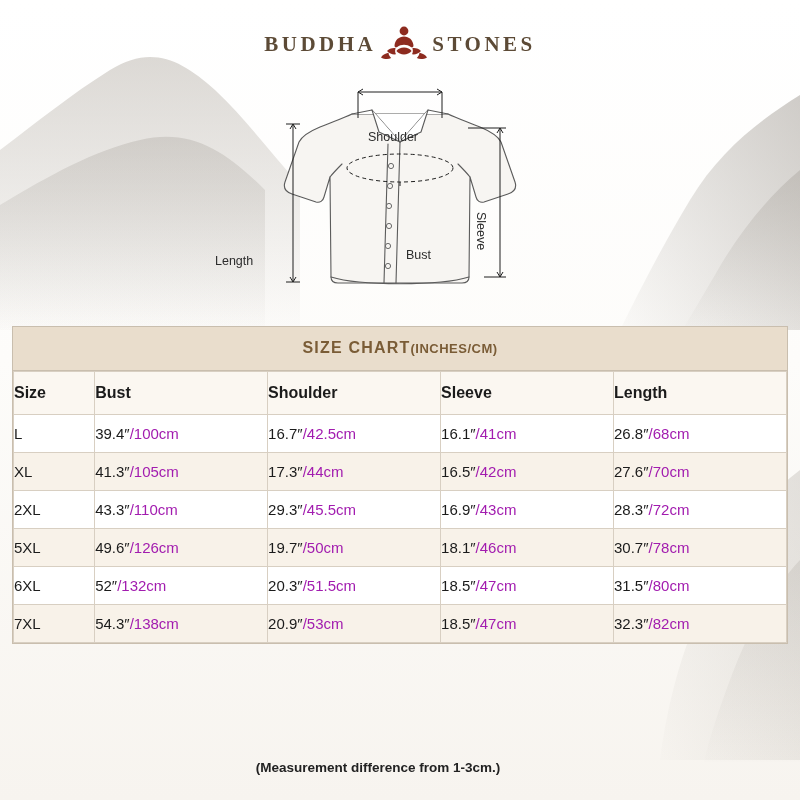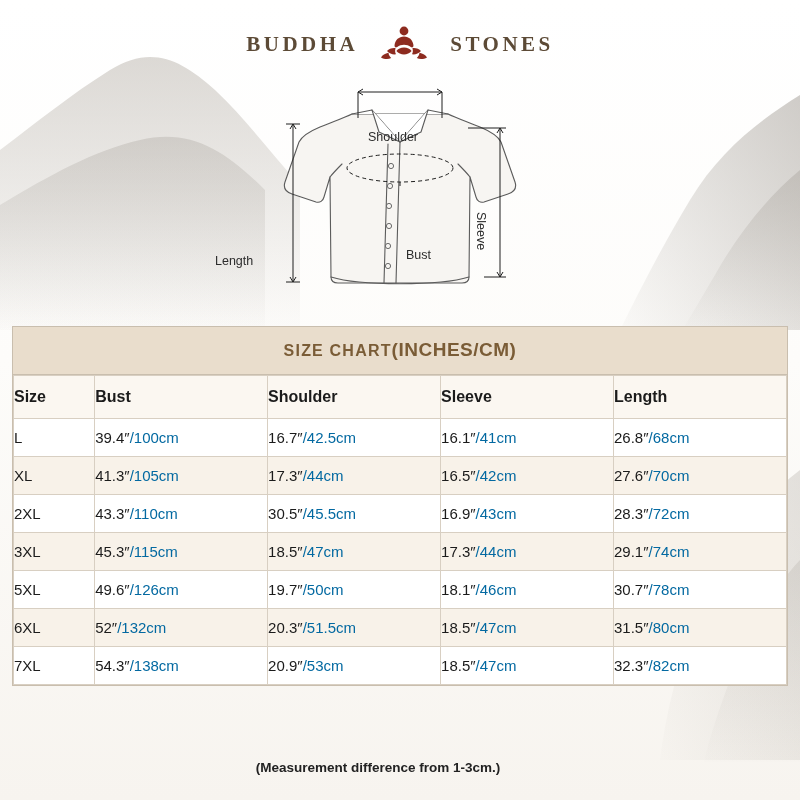--- a/index.html
+++ b/index.html
@@ -30,21 +30,21 @@
 
   
   .brand {
     position: absolute;
     top: 22px;
     left: 0;
     width: 100%;
     display: flex;
     align-items: center;
     justify-content: center;
-    gap: 18px;
+    gap: 0;
   }
   .brand-word {
     font-family: "Liberation Serif", serif;
     font-size: 21px;
     letter-spacing: 3.5px;
     color: #5c4a36;
     font-weight: 700;
   }
   .brand-mark { width: 56px; height: 44px; }
 
@@ -90,21 +90,21 @@
     color: #7a5c36;
     font-family: "Liberation Sans", sans-serif;
     border-bottom: 1px solid #c9beae;
   }
   .chart-title .big {
     font-size: 16px;
     font-weight: 700;
     letter-spacing: 1.2px;
   }
   .chart-title .small {
-    font-size: 19px;
+    font-size: 13px;
     font-weight: 700;
     letter-spacing: 0.5px;
     margin-top: 14px;
   }
   table.size-table {
     width: 100%;
     border-collapse: collapse;
     table-layout: fixed;
   }
   table.size-table th,
@@ -119,21 +119,21 @@
   table.size-table th {
     background: #fbf7f1;
     font-weight: 700;
     font-size: 16px;
     height: 42px;
   }
   table.size-table col.c-size { width: 10.5%; }
   table.size-table tbody tr:nth-child(odd)  td { background: #ffffff; }
   table.size-table tbody tr:nth-child(even) td { background: #f8f2e9; }
   td.size-cell { font-size: 15px; }
-  .unit { color: #0369a1; }
+  .unit { color: #a21caf; }
   .val { color: #1b1b1b; }
 
   .footnote {
     position: absolute;
     left: 0;
     top: 760px;
     width: 756px;
     text-align: center;
     font-size: 13.5px;
     font-weight: 700;
@@ -304,30 +304,23 @@
         <tr>
           <td class="size-cell">XL</td>
           <td><span class="val">41.3″</span><span class="unit">/105cm</span></td>
           <td><span class="val">17.3″</span><span class="unit">/44cm</span></td>
           <td><span class="val">16.5″</span><span class="unit">/42cm</span></td>
           <td><span class="val">27.6″</span><span class="unit">/70cm</span></td>
         </tr>
         <tr>
           <td class="size-cell">2XL</td>
           <td><span class="val">43.3″</span><span class="unit">/110cm</span></td>
-          <td><span class="val">30.5″</span><span class="unit">/45.5cm</span></td>
+          <td><span class="val">29.3″</span><span class="unit">/45.5cm</span></td>
           <td><span class="val">16.9″</span><span class="unit">/43cm</span></td>
           <td><span class="val">28.3″</span><span class="unit">/72cm</span></td>
-        </tr>
-        <tr>
-          <td class="size-cell">3XL</td>
-          <td><span class="val">45.3″</span><span class="unit">/115cm</span></td>
-          <td><span class="val">18.5″</span><span class="unit">/47cm</span></td>
-          <td><span class="val">17.3″</span><span class="unit">/44cm</span></td>
-          <td><span class="val">29.1″</span><span class="unit">/74cm</span></td>
         </tr>
         <tr>
           <td class="size-cell">5XL</td>
           <td><span class="val">49.6″</span><span class="unit">/126cm</span></td>
           <td><span class="val">19.7″</span><span class="unit">/50cm</span></td>
           <td><span class="val">18.1″</span><span class="unit">/46cm</span></td>
           <td><span class="val">30.7″</span><span class="unit">/78cm</span></td>
         </tr>
         <tr>
           <td class="size-cell">6XL</td>

